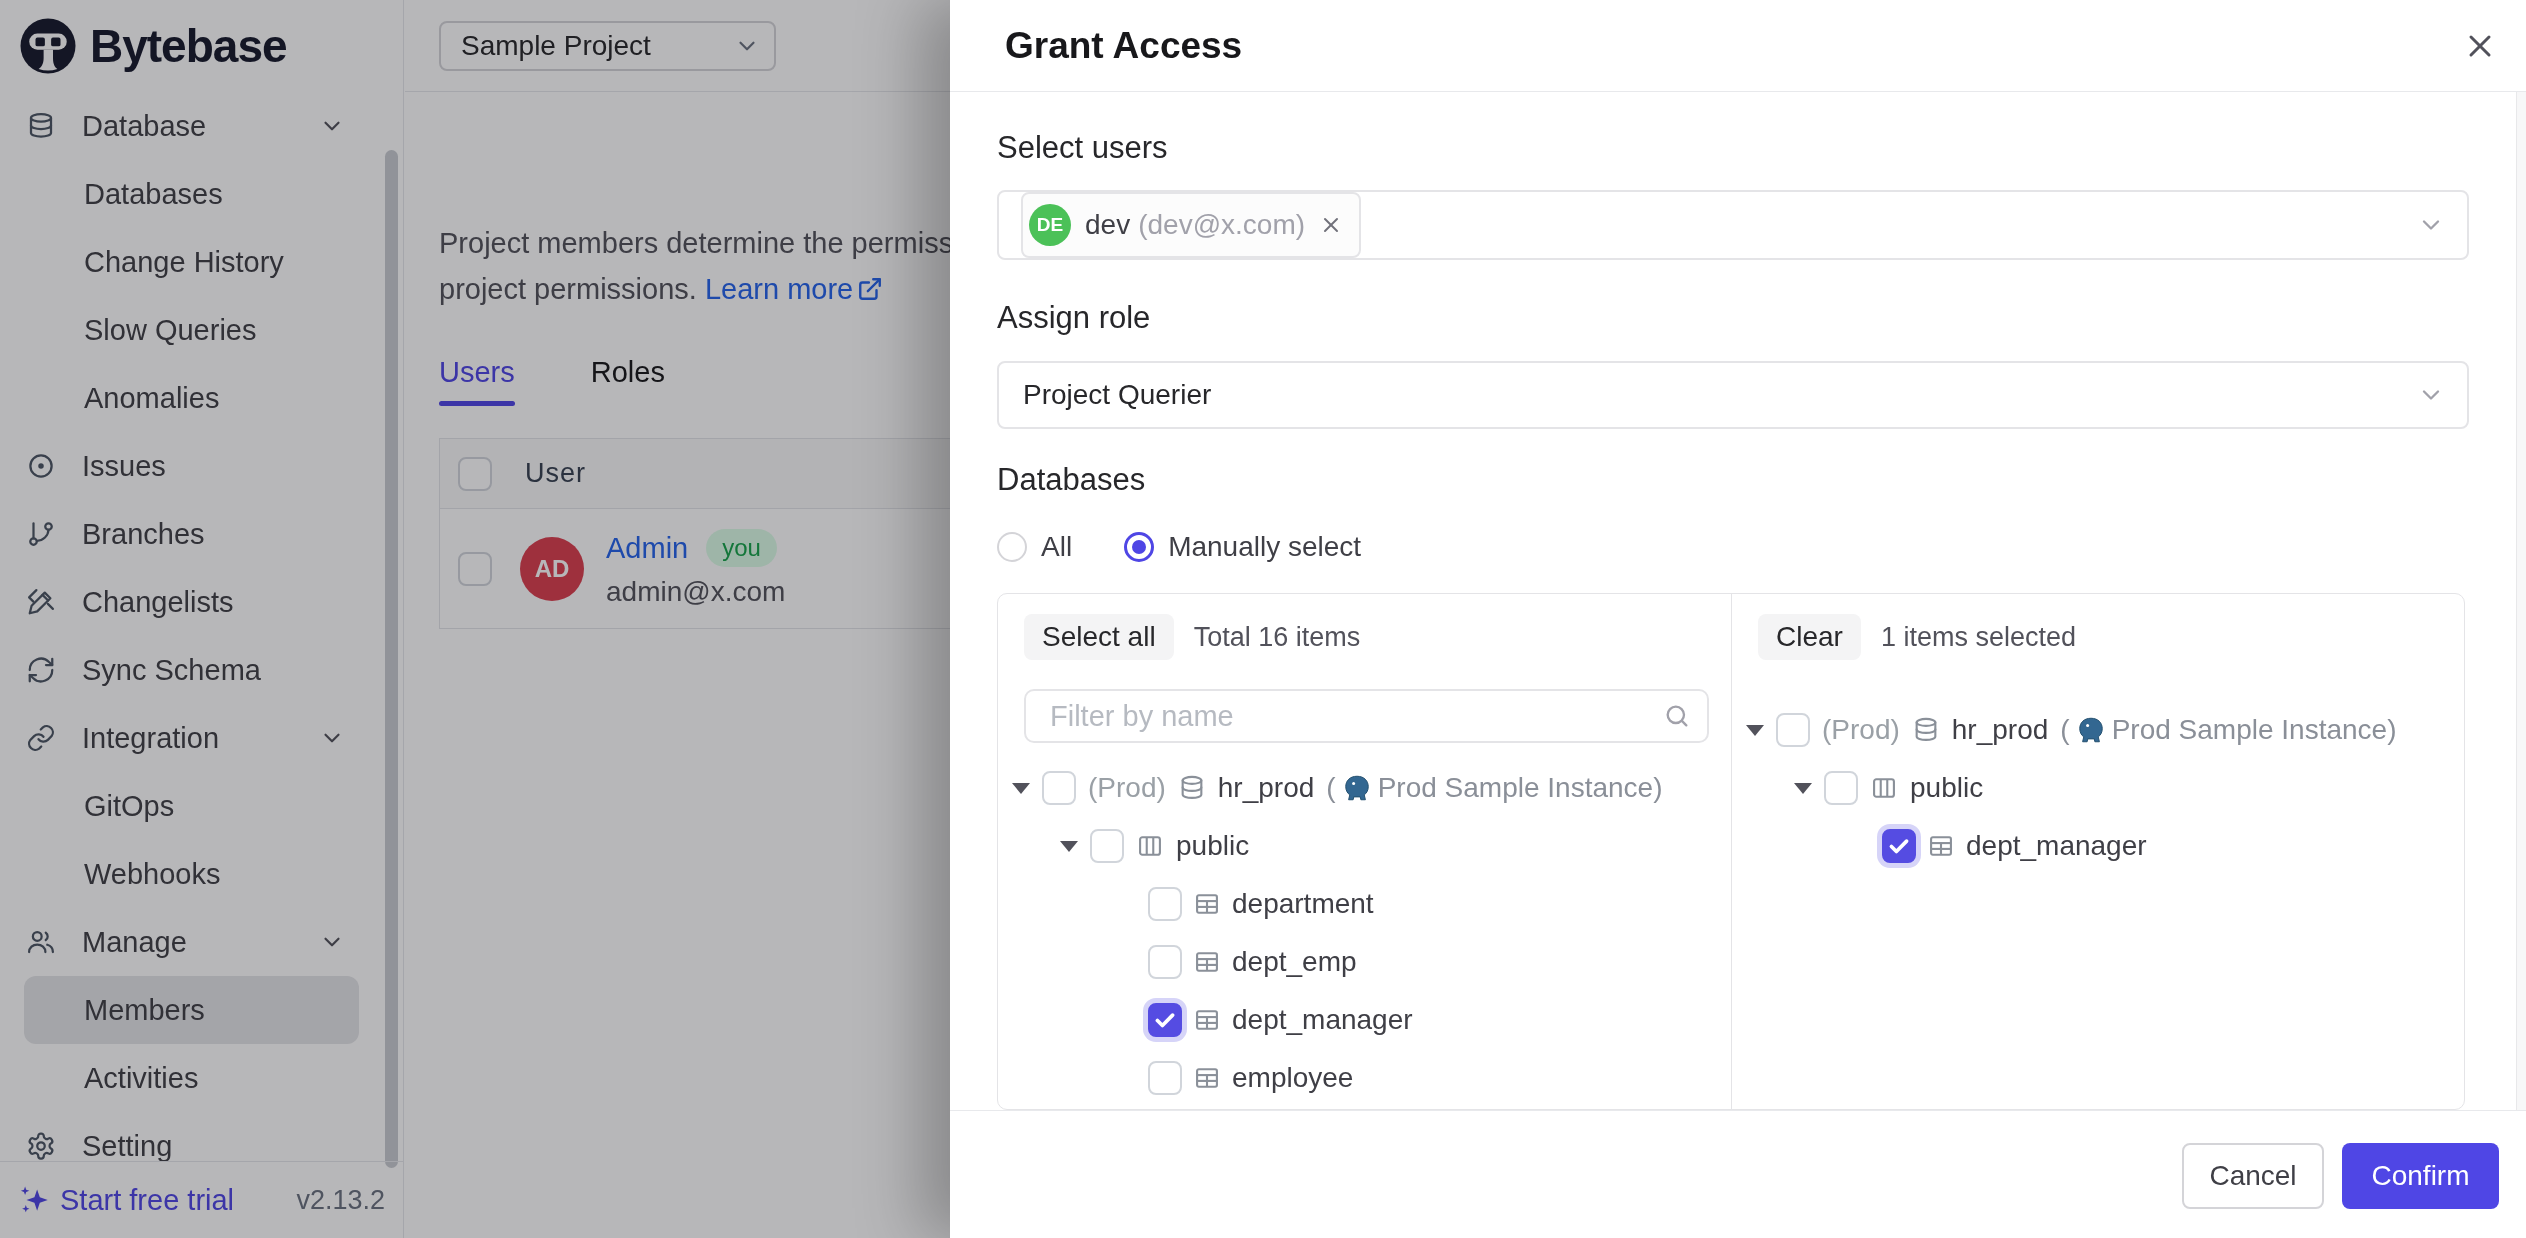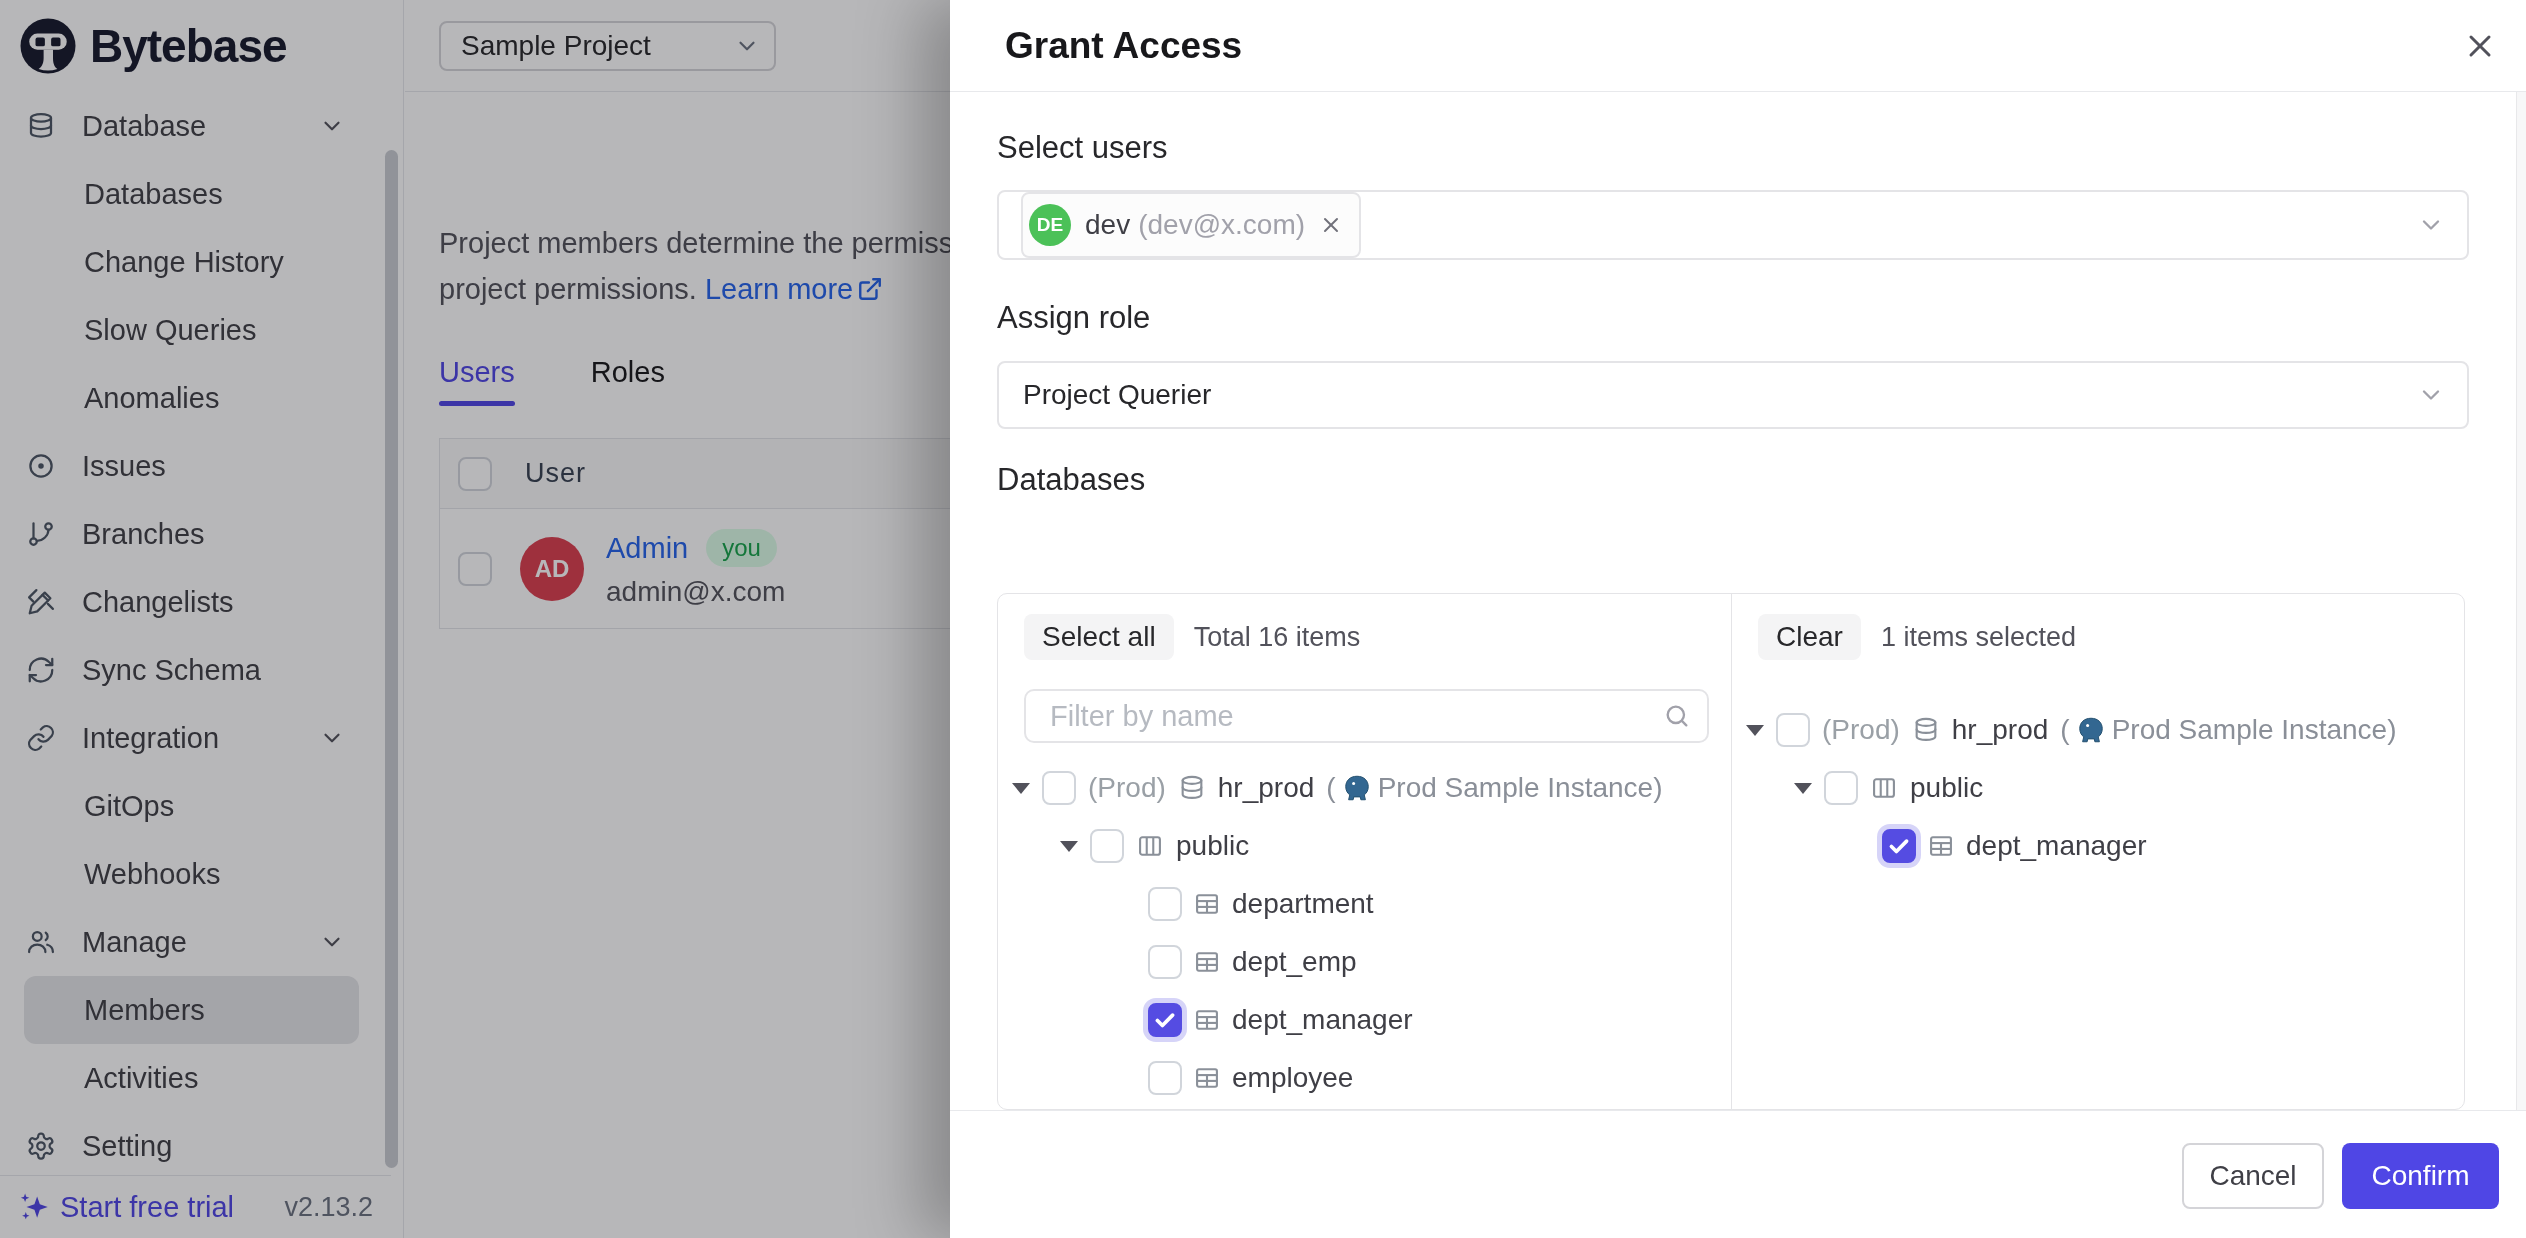--- a/index.html
+++ b/index.html
@@ -14,21 +14,21 @@
   .nav { position:absolute; top:92px; left:0; right:0; }
   .nav-item { position:relative; height:68px; display:flex; align-items:center; padding-left:26px; color:#3f3f46; font-size:29px; cursor:pointer; }
   .nav-item .ni-icon { width:30px; height:30px; color:#4b5563; flex:0 0 30px; display:flex; }
   .nav-item .ni-icon svg { width:30px; height:30px; }
   .nav-item.top .lbl { margin-left:26px; }
   .nav-item.sub { padding-left:84px; }
   .nav-item .chev { margin-left:auto; margin-right:58px; color:#52525b; display:flex; }
   .nav-item .chev svg { width:26px; height:26px; }
   .nav-item.selected { background:#e4e5e8; border-radius:12px; margin:0 44px 0 24px; padding-left:60px; }
   .sb-scrollbar { position:absolute; right:5px; top:150px; width:13px; height:1018px; background:#c9ccd2; border-radius:7px; }
-  .sb-footer { position:absolute; bottom:0; left:0; right:12px; height:63px; border-top:1px solid #e5e7eb; display:flex; align-items:center; padding:0 18px; }
+  .sb-footer { position:absolute; bottom:0; left:0; right:0; height:77px; border-top:1px solid #e5e7eb; display:flex; align-items:center; padding:0 18px; }
   .trial { display:flex; align-items:center; gap:8px; color:var(--accent,#4f46e5); font-size:29px; cursor:pointer; }
   .trial svg { width:34px; height:34px; }
   .version { margin-left:auto; color:#6b7280; font-size:27px; }
 
   
   .main { position:absolute; left:405px; top:0; right:0; height:1238px; background:#fff; }
   .topbar { height:92px; border-bottom:1px solid #e5e7eb; display:flex; align-items:center; }
   .proj-select { margin-left:34px; width:337px; height:50px; border:2px solid #d4d4d8; border-radius:8px; display:flex; align-items:center; background:#fff; cursor:pointer; }
   .proj-select .lbl { margin-left:20px; font-size:28px; color:#27272a; }
   .proj-select .chev { margin-left:auto; margin-right:14px; color:#6b7280; display:flex; }
@@ -363,20 +363,27 @@
       <span class="sel-text">Project Querier</span>
       <span class="chev">
           <svg viewBox="0 0 24 24" fill="none" stroke="currentColor" stroke-width="2" stroke-linecap="round" stroke-linejoin="round">
             <path d="m6 9 6 6 6-6"></path>
           </svg>
         </span>
     </div>
 
     <div class="m-label" style="top:462px;">Databases</div>
 
+    <div class="radio-row">
+      <span class="radio"></span>
+      <span class="radio-lbl">All</span>
+      <span class="radio-gap"></span>
+      <span class="radio on"></span>
+      <span class="radio-lbl">Manually select</span>
+    </div>
 
     <div class="transfer">
 
       <div class="panel left">
         <div class="p-head">
           <button class="p-btn">Select all</button>
           <span class="p-count">Total 16 items</span>
         </div>
         <div class="p-filter">
           <input placeholder="Filter by name" style="">

